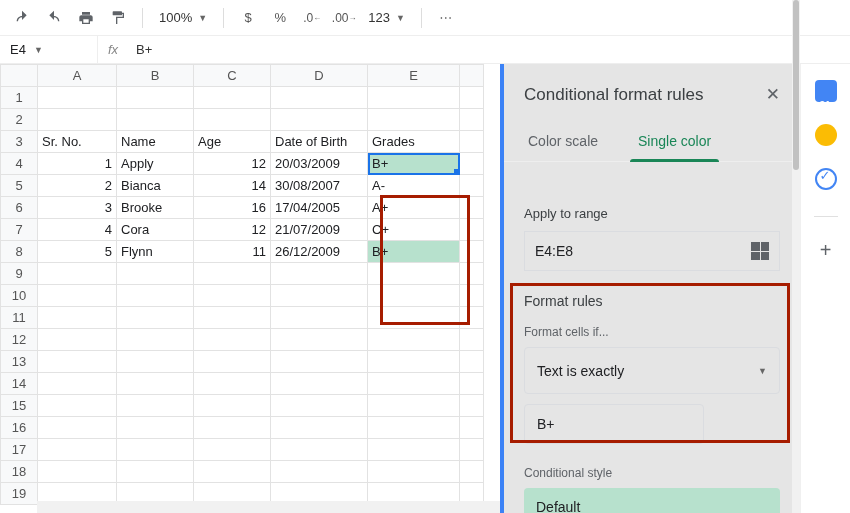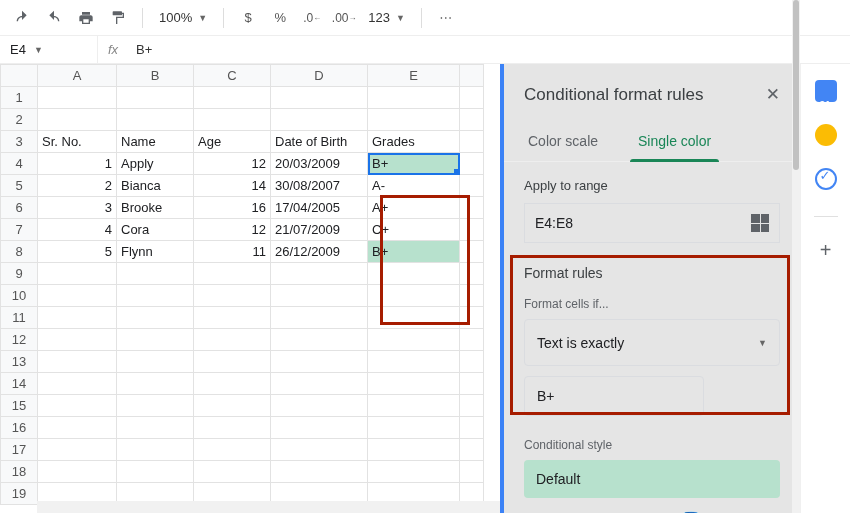--- a/index.html
+++ b/index.html
@@ -52,21 +52,21 @@
   .panel { width: 300px; border-left: 4px solid #3b82f6; display: flex; flex-direction: column; overflow-y: auto; padding: 0; background: #e5e5e5; }
   .panel-hdr { display: flex; align-items: center; justify-content: space-between; padding: 20px 20px 6px 20px; }
   .panel-title { font-size: 17px; color: #3c4043; }
   .close-x { cursor: pointer; color: #5f6368; font-size: 17px; }
   .tabs { display: flex; padding: 0 16px; gap: 24px; margin-top: 12px; border-bottom: 1px solid #eee; }
   .tab { padding: 10px 8px 12px 8px; font-size: 14px; color: #5f6368; cursor: pointer; position: relative; }
   .tab.active { color: #1a8657; font-weight: 500; }
   .tab.active::after { content: ""; position: absolute; left: 0; right: 0; bottom: -1px; height: 3px; background: #1a8657; border-radius: 3px 3px 0 0; }
 
   .section { padding: 16px 20px 8px 20px; }
-  .section-label { font-size: 13px; color: #3c4043; margin-bottom: 10px; }
+  .section-label { font-size: 13px; color: #3c4043; margin-bottom: 10px; margin-top: 28px; }
   .section-sublabel { font-size: 12px; color: #5f6368; margin: 8px 0 8px 0; }
   .section-title { font-size: 14px; color: #3c4043; padding: 14px 20px 4px 20px; font-weight: 500; }
 
   .range-input { display: flex; align-items: center; justify-content: space-between; border: 1px solid #dadce0; border-radius: 0; height: 40px; padding: 0 10px; }
   .range-input span { font-size: 14px; }
   .grid-icon { width: 18px; height: 18px; display: grid; grid-template-columns: 1fr 1fr; grid-template-rows: 1fr 1fr; gap: 1px; }
   .grid-icon i { background: #5f6368; }
 
   .dropdown { display: flex; align-items: center; justify-content: space-between; border: 1px solid #dadce0; border-radius: 4px; height: 47px; padding: 8px 12px; font-size: 14px; cursor: pointer; }
   .textfield { display: flex; align-items: center; border: 1px solid #dadce0; border-radius: 4px; height: 40px; padding: 0 12px; font-size: 14px; width: 180px; margin-top: 10px; }

